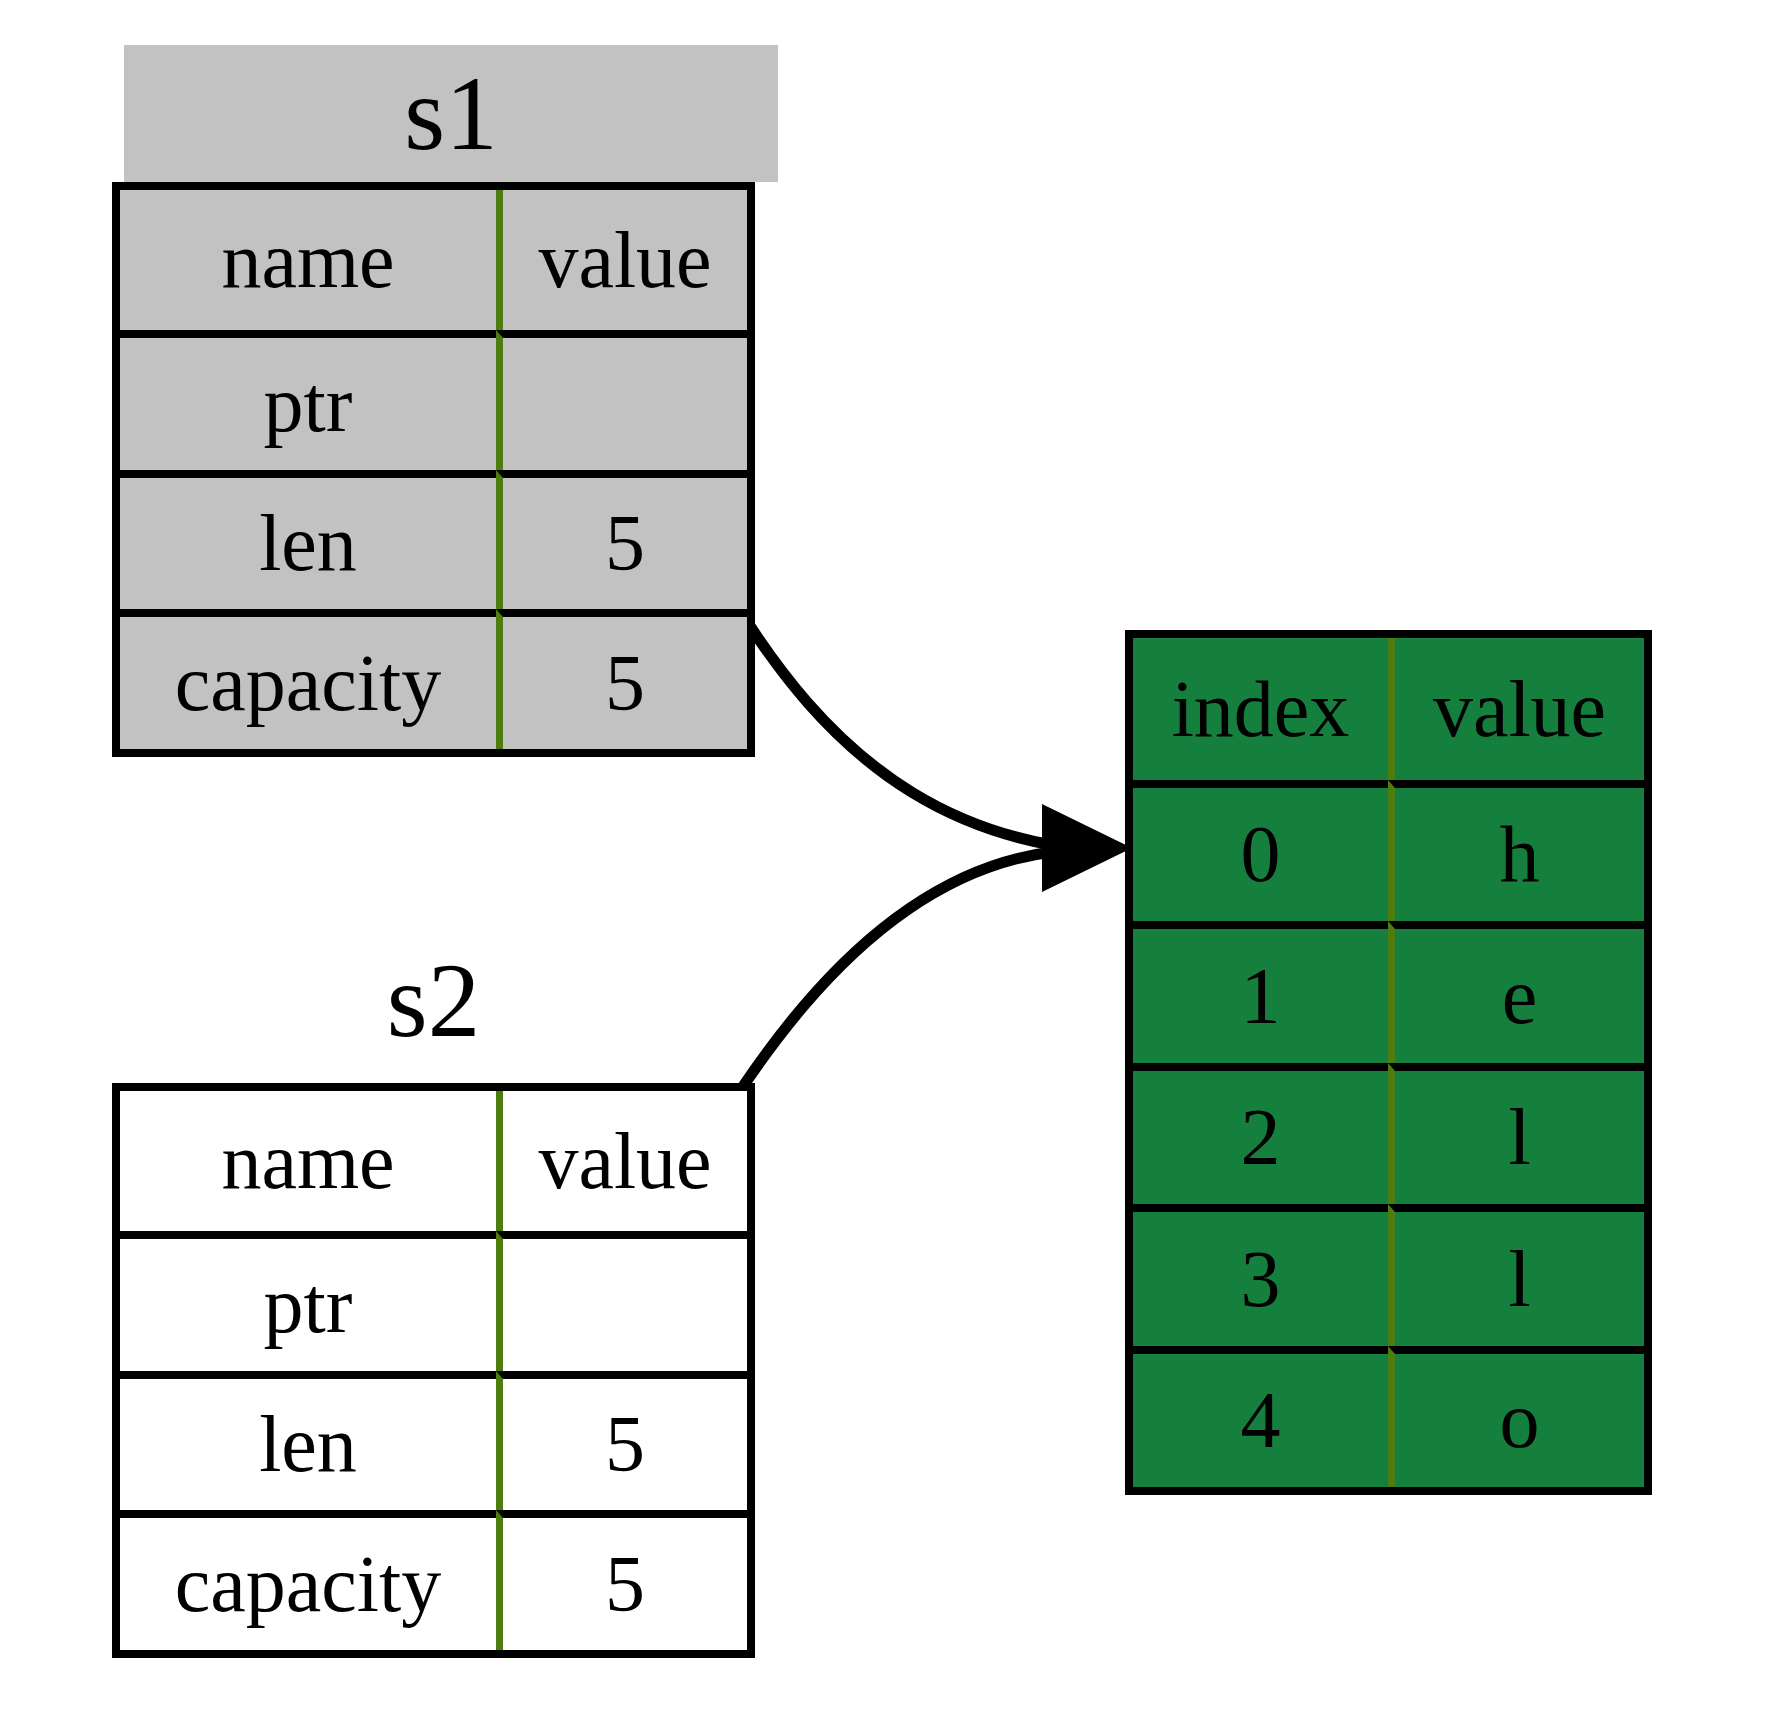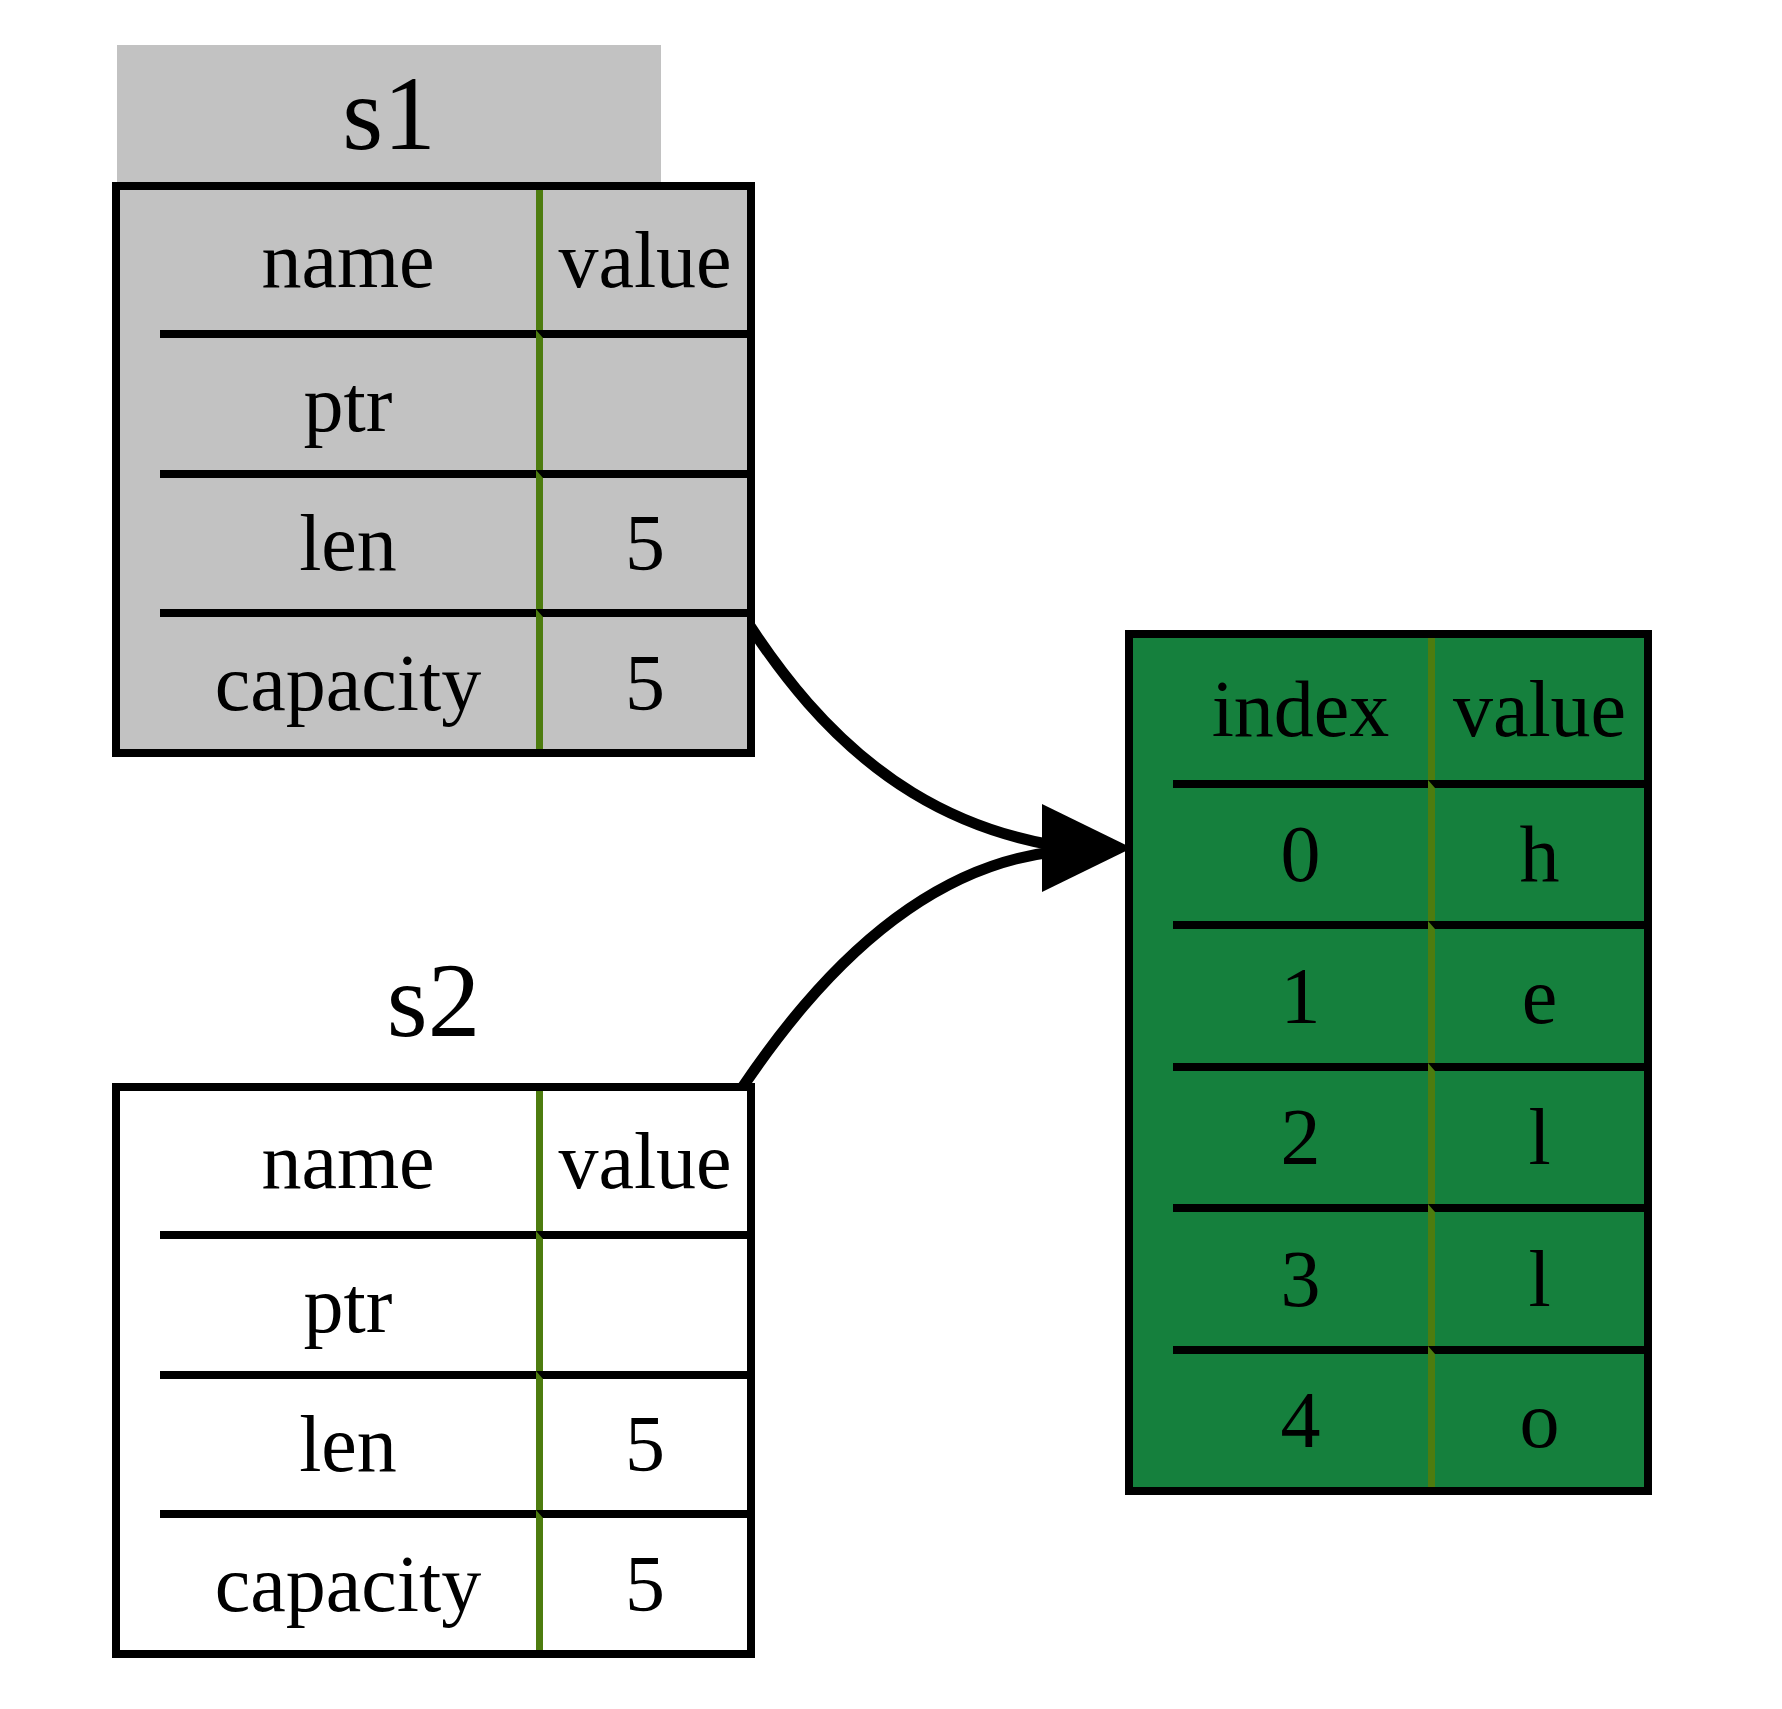--- a/index.html
+++ b/index.html
@@ -2,31 +2,31 @@
 <html><head>
 <meta charset="utf-8">
 <style>
   html,body{margin:0;padding:0;background:#ffffff;}
   .canvas{
     position:relative;width:1782px;height:1709px;background:#ffffff;overflow:hidden;
     font-family:"Liberation Serif","DejaVu Serif",serif;color:#000;
   }
   .abs{position:absolute;box-sizing:border-box;}
   .struct-title-band{
-    left:117px;top:45px;width:544px;height:137px;
+    left:124px;top:45px;width:654px;height:137px;
     display:flex;align-items:center;justify-content:center;
     font-size:105px;line-height:1;
   }
   .plain-title{
     left:112px;top:948px;width:643px;height:130px;
     display:flex;align-items:flex-start;justify-content:center;
     font-size:105px;line-height:1;background:transparent;
   }
   .tbl{
-    display:grid;border:8px solid #000;padding-left:40px;
+    display:grid;border:8px solid #000;
   }
   .tbl .cell{
     display:flex;align-items:center;justify-content:center;
     font-size:80px;line-height:1;box-sizing:border-box;
   }
   .tbl .c2{border-left:7px solid #4d7c0f;}
   .tbl .rn{border-top:8px solid #000;}
   #s1-table{left:112px;top:182px;width:643px;height:575px;grid-template-columns:376px 1fr;grid-template-rows:repeat(4,1fr);}
   #s2-table{left:112px;top:1083px;width:643px;height:575px;grid-template-columns:376px 1fr;grid-template-rows:repeat(4,1fr);}
   #heap-table{left:1125px;top:630px;width:527px;height:865px;grid-template-columns:255px 1fr;grid-template-rows:repeat(6,1fr);background:#15803d;}

